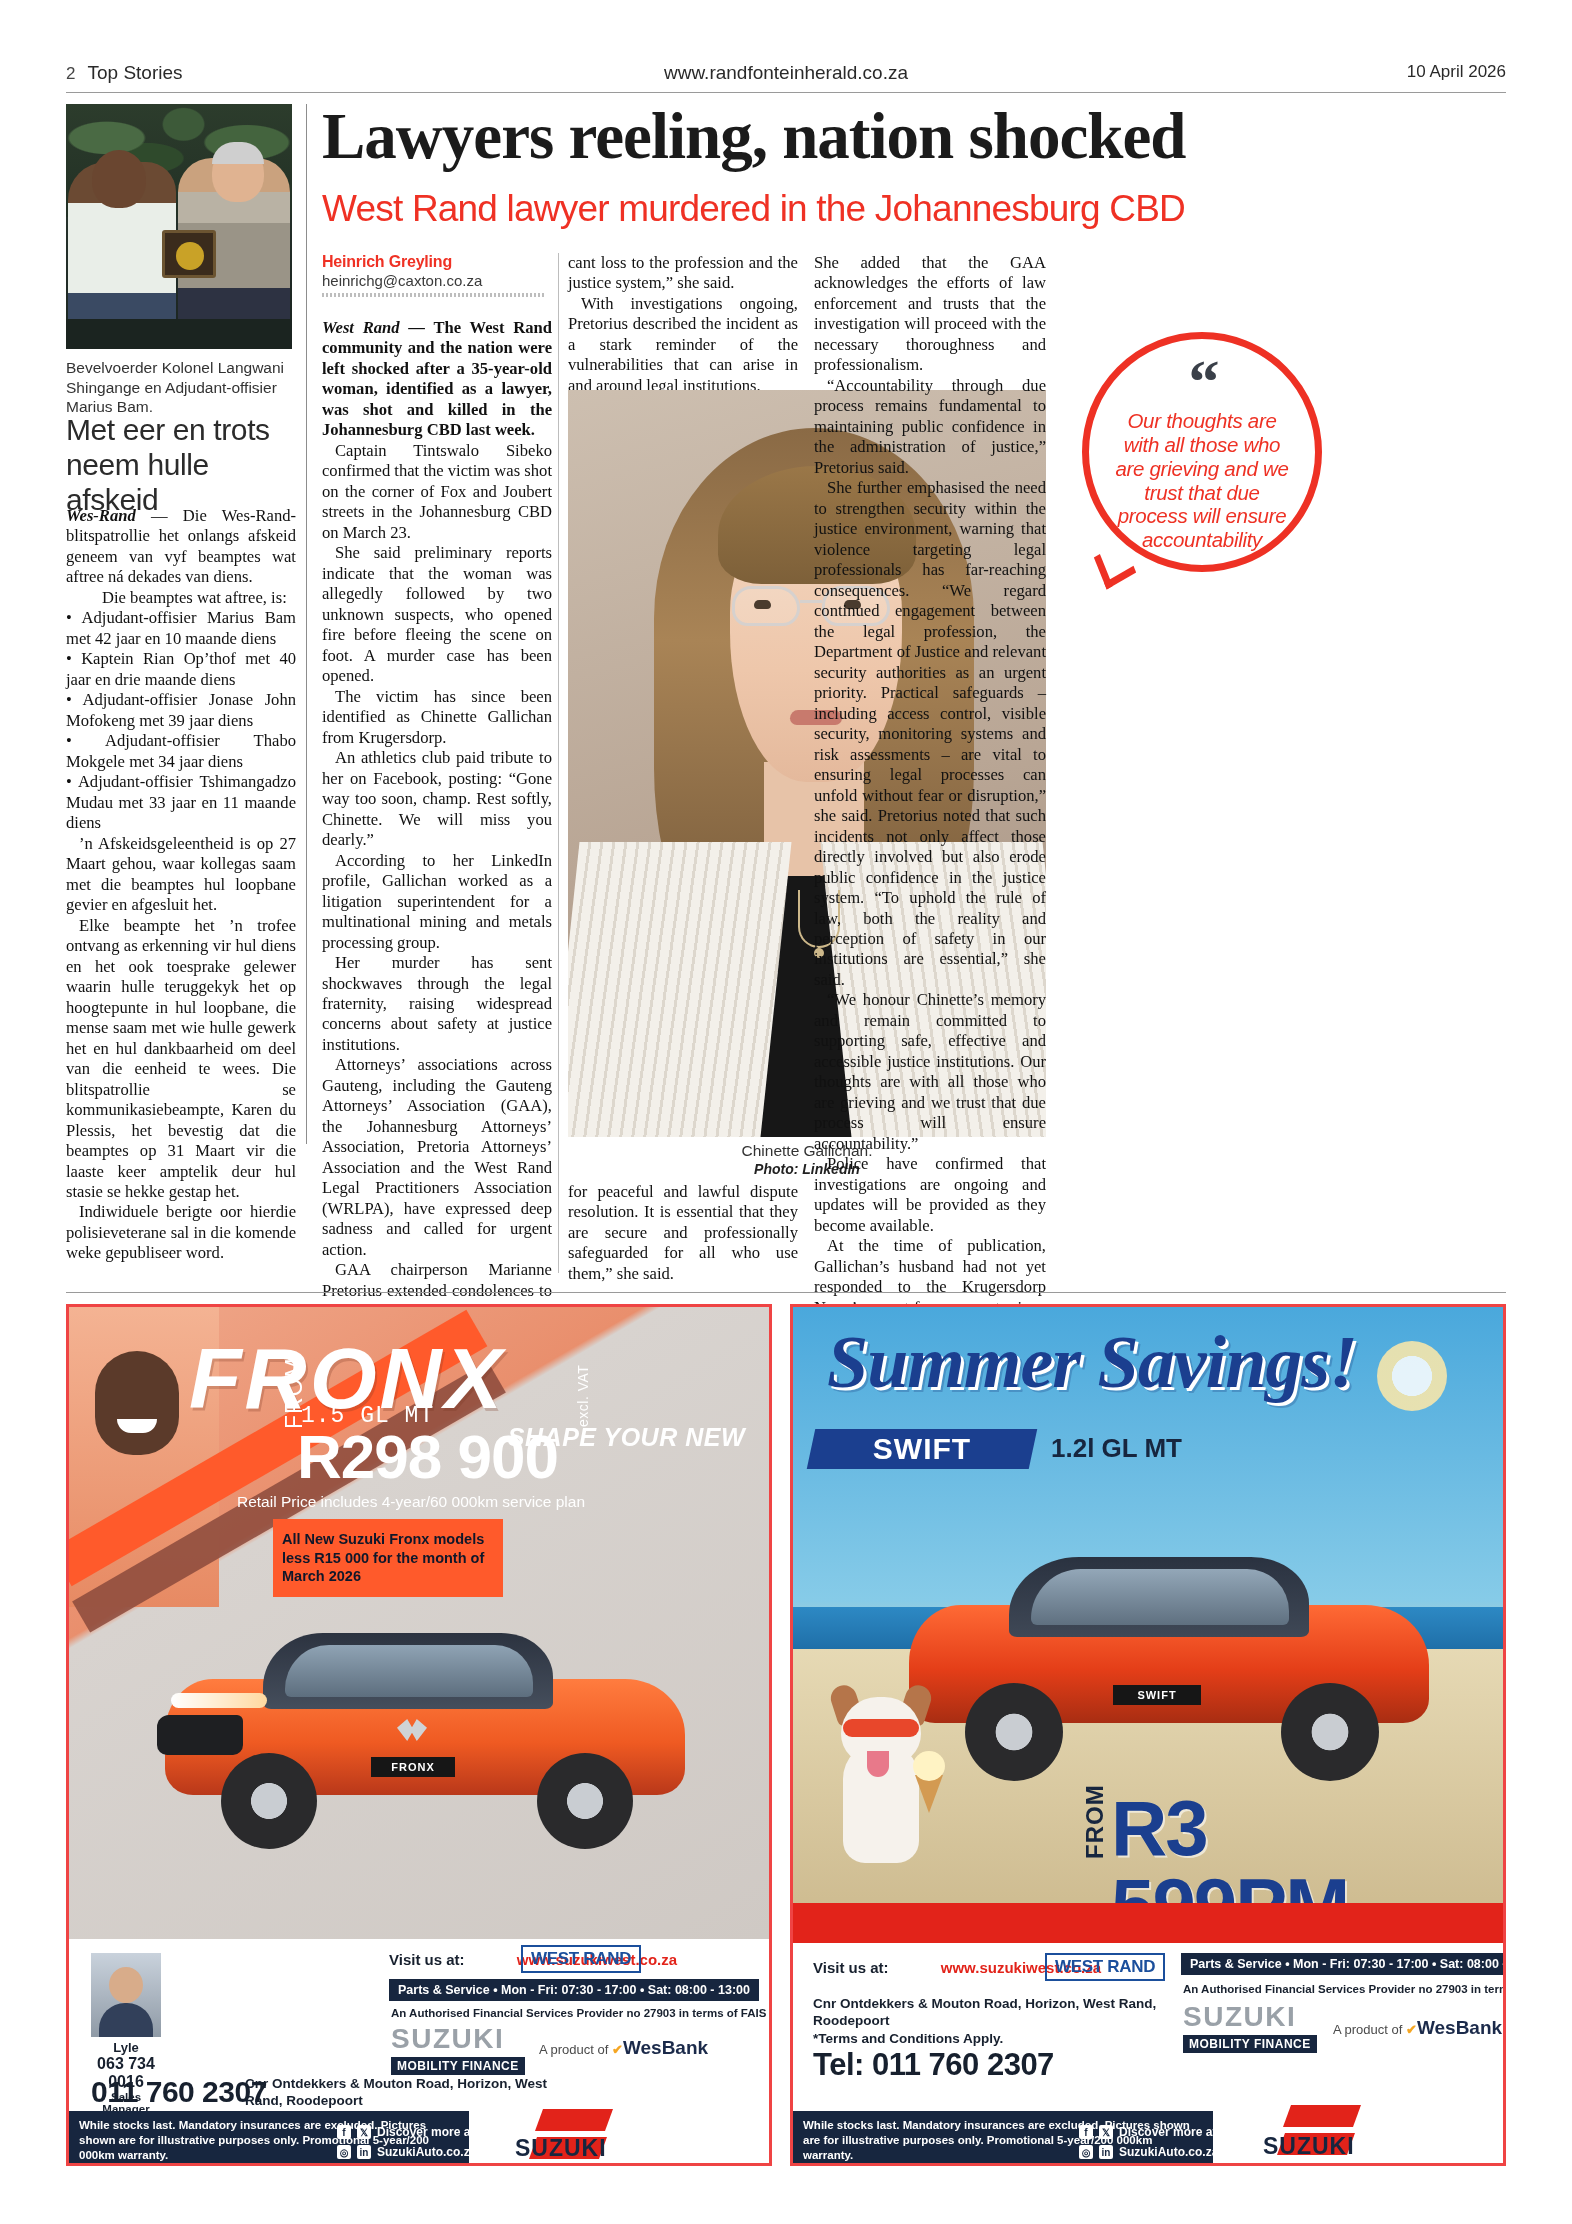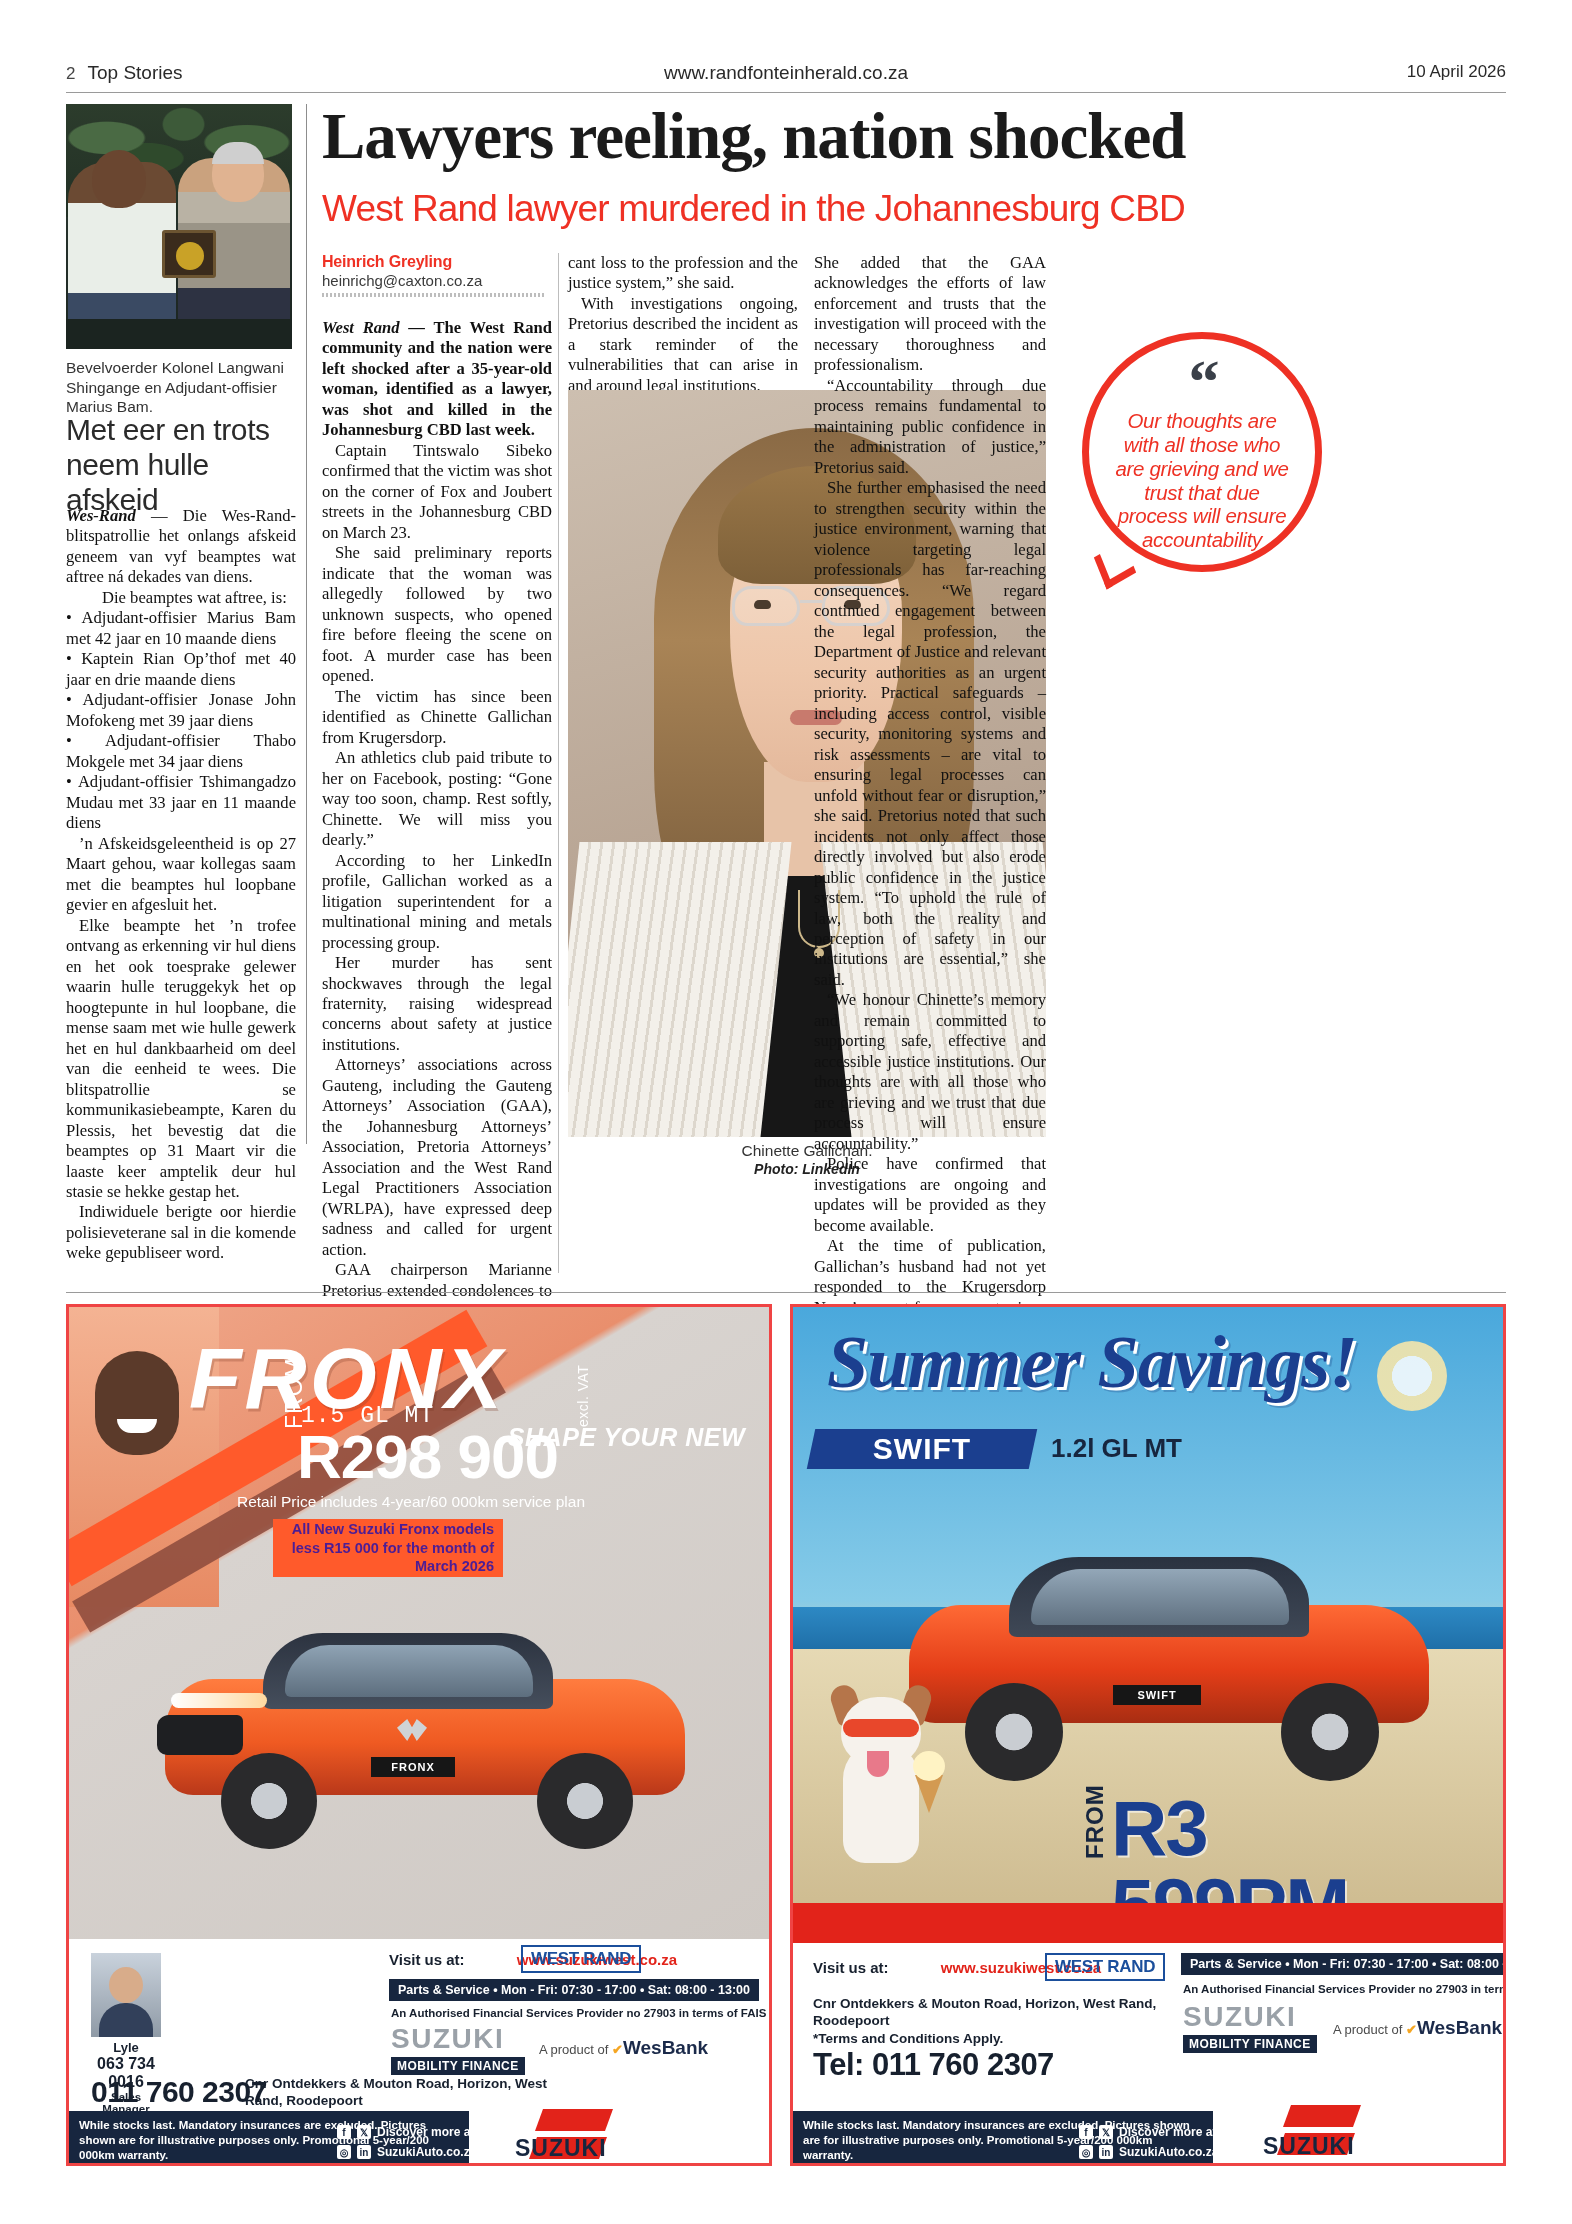--- a/index.html
+++ b/index.html
@@ -211,23 +211,23 @@
   .fx-trim { position:absolute; left: 232px; top: 96px;
     font-family:Liberation Mono, monospace; font-size: 23px; color:#ffffff; letter-spacing: 1px; }
   .fx-price { position:absolute; left: 228px; top: 114px;
     font-family:"Liberation Sans", sans-serif; font-weight: 700; font-size: 62px;
     color:#ffffff; letter-spacing: -1px; }
   .fx-excl { position:absolute; left: 506px; top: 120px;
     font-family:"Liberation Sans", sans-serif; font-size: 14px; color:#ffffff;
     transform: rotate(-90deg); transform-origin: left top; letter-spacing: .5px; }
   .fx-retail { position:absolute; left: 168px; top: 186px;
     font-family:"Liberation Sans", sans-serif; font-size: 15.5px; color:#ffffff; }
-  .fx-badge { position:absolute; left: 204px; top: 212px; width: 230px; padding: 1px 9px;
-    background:#ff5a2b; color:#4c1d95; font-family:"Liberation Sans",sans-serif;
-    font-weight:700; font-size: 14.5px; line-height: 1.28; text-align: right; }
+  .fx-badge { position:absolute; left: 204px; top: 212px; width: 230px; padding: 11px 9px;
+    background:#ff5a2b; color:#0f172a; font-family:"Liberation Sans",sans-serif;
+    font-weight:700; font-size: 14.5px; line-height: 1.28; }
   .fx-car { position:absolute; left: 66px; top: 300px; width: 580px; height: 250px; }
   .fx-body { position:absolute; left: 30px; top: 72px; width: 520px; height: 116px;
     background: linear-gradient(180deg,#ff7c3f 0%, #ef5a22 55%, #b9381a 100%);
     border-radius: 48px 60px 28px 28px / 54px 56px 26px 26px; }
   .fx-cabin { position:absolute; left: 128px; top: 26px; width: 290px; height: 76px;
     background: linear-gradient(180deg,#2c3340,#454e5c);
     border-radius: 60px 52px 8px 8px / 54px 44px 6px 6px; }
   .fx-win { position:absolute; left: 150px; top: 38px; width: 248px; height: 52px;
     background: linear-gradient(180deg,#8fa3b4,#5d6e7e); border-radius: 44px 38px 6px 6px; }
   .fx-wheel { position:absolute; top: 146px; width: 96px; height: 96px; border-radius:50%;
@@ -448,20 +448,23 @@
     <div class="pt-jacket-l"></div>
     <div class="pt-jacket-r"></div>
     <div class="pt-chain"></div>
     <div class="pt-pend"></div>
   </div>
   <div class="pt-caption">
     <div class="c1">Chinette Gallichan.</div>
     <div class="c2">Photo: LinkedIn</div>
   </div>
 
+  <div class="col" id="col2b">
+    <p class="first">for peaceful and lawful dispute resolution. It is essential that they are secure and professionally safeguarded for all who use them,” she said.</p>
+  </div>
 
   <div class="col" id="col3">
     <p class="first">She added that the GAA acknowledges the efforts of law enforcement and trusts that the investigation will proceed with the necessary thoroughness and professionalism.</p>
     <p>“Accountability through due process remains fundamental to maintaining public confidence in the administration of justice,” Pretorius said.</p>
     <p>She further emphasised the need to strengthen security within the justice environment, warning that violence targeting legal professionals has far-reaching consequences. “We regard continued engagement between the legal profession, the Department of Justice and relevant security authorities as an urgent priority. Practical safeguards – including access control, visible security, monitoring systems and risk assessments – are vital to ensuring legal processes can unfold without fear or disruption,” she said. Pretorius noted that such incidents not only affect those directly involved but also erode public confidence in the justice system. “To uphold the rule of law, both the reality and perception of safety in our institutions are essential,” she said.</p>
     <p>“We honour Chinette’s memory and remain committed to supporting safe, effective and accessible justice institutions. Our thoughts are with all those who are grieving and we trust that due process will ensure accountability.”</p>
     <p>Police have confirmed that investigations are ongoing and updates will be provided as they become available.</p>
     <p>At the time of publication, Gallichan’s husband had not yet responded to the Krugersdorp News’ request for comment, given the difficult circumstances.</p>
   </div>
 

